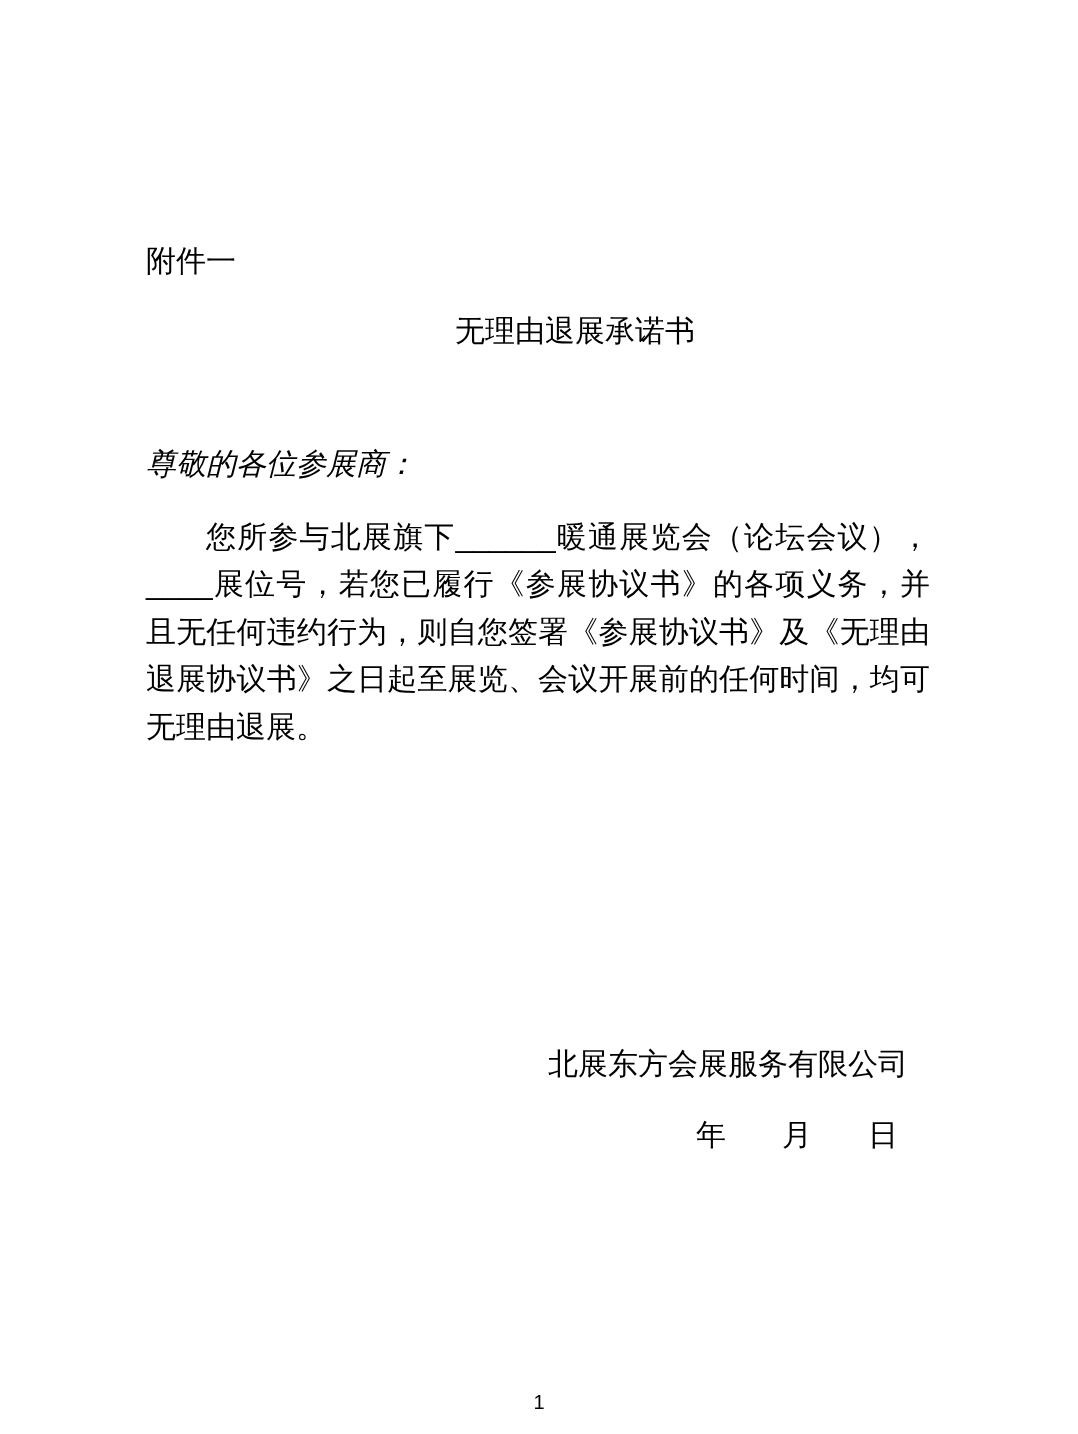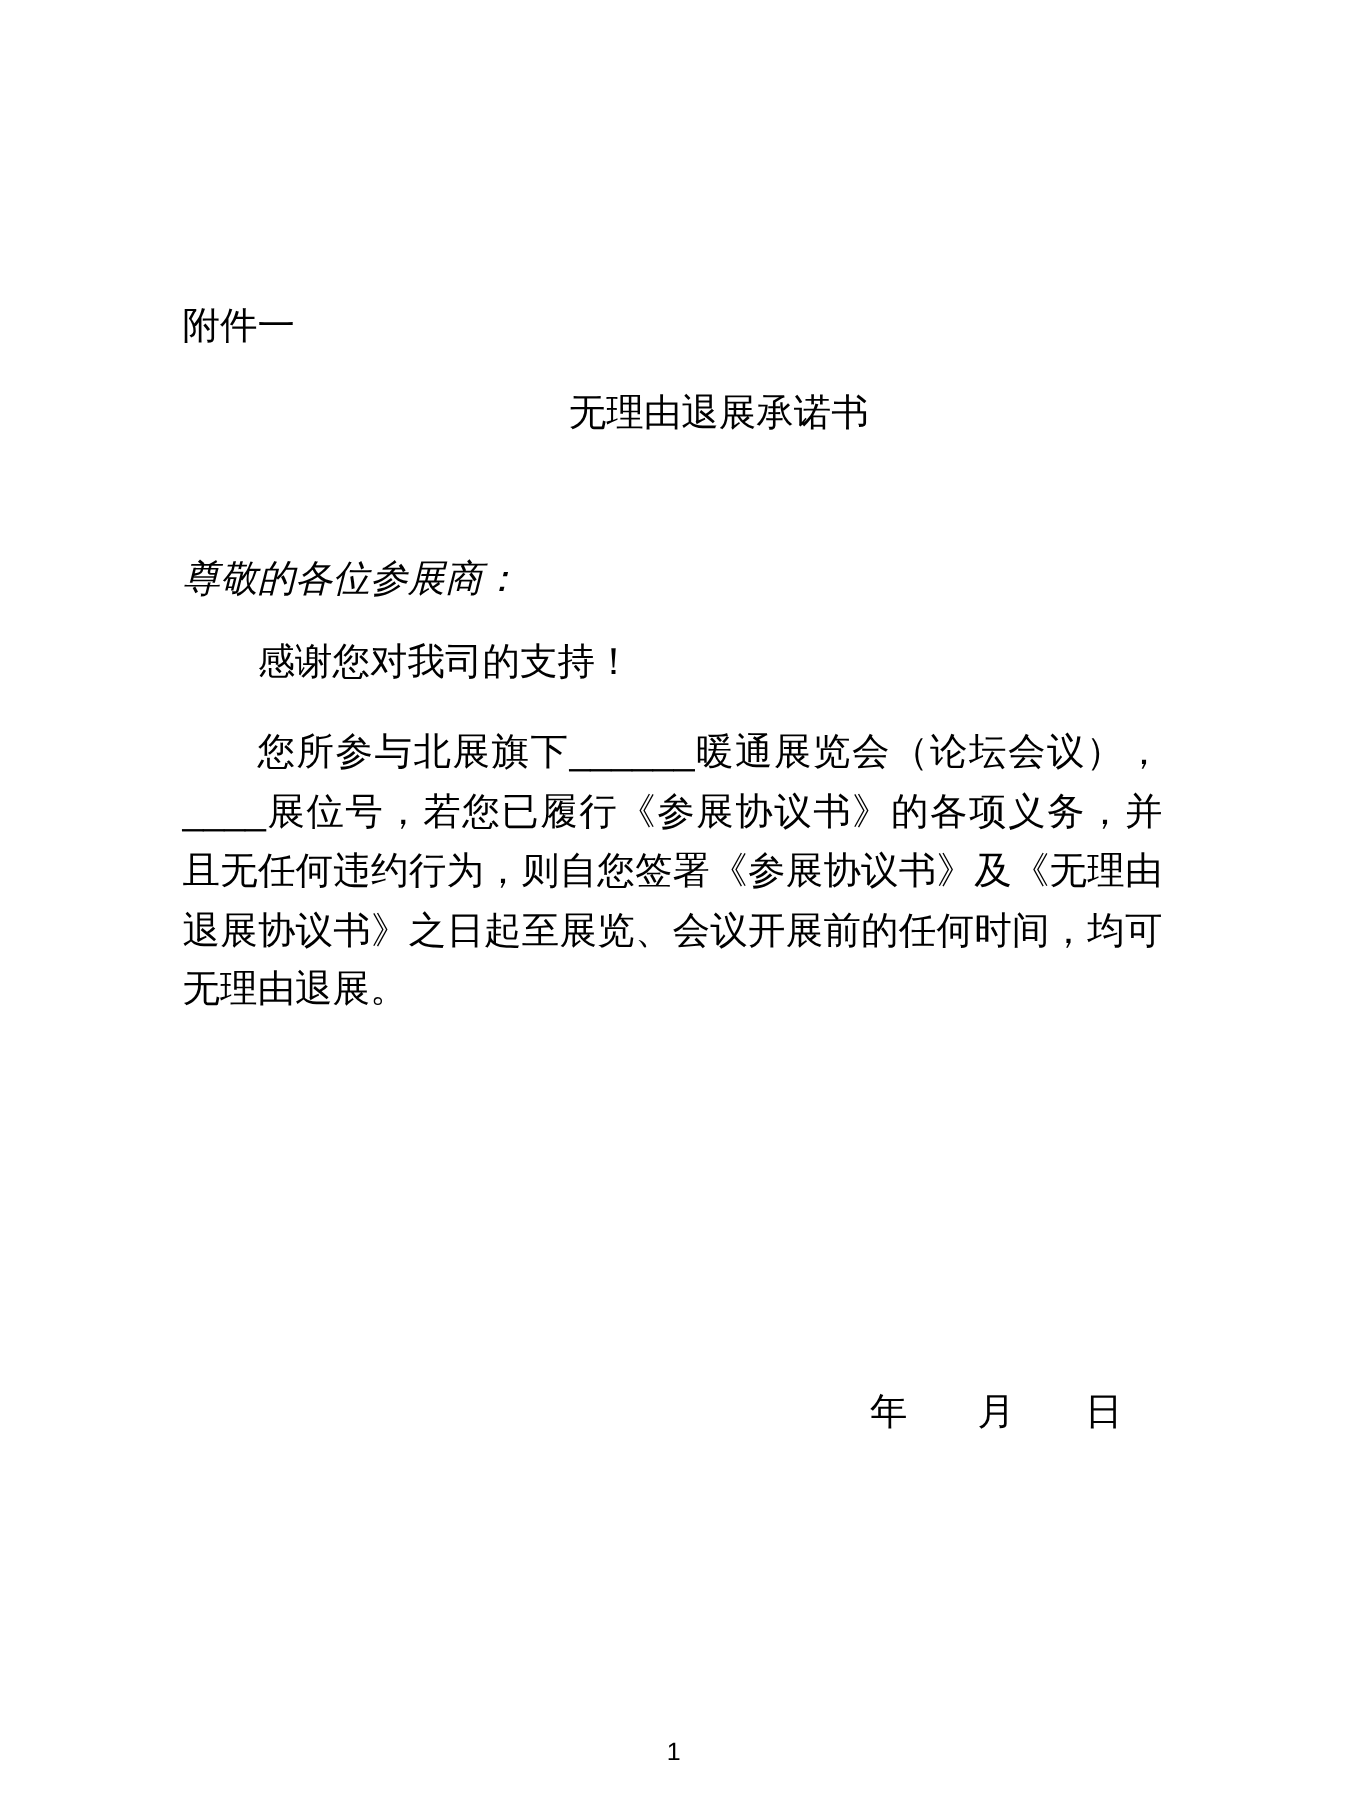--- a/index.html
+++ b/index.html
@@ -74,26 +74,26 @@
 <body>
 
 <div class="page">
 
   <div class="attachment-label">附件一</div>
 
   <h1 class="doc-title">无理由退展承诺书</h1>
 
   <p class="salutation">尊敬的各位参展商：</p>
 
-  <p class="body-para">感谢您对我司的支持！</p>
 
 
   <p class="body-para commitment">您所参与北展旗下______暖通展览会（论坛会议），____展位号，若您已履行《参展协议书》的各项义务，并且无任何违约行为，则自您签署《参展协议书》及《无理由退展协议书》之日起至展览、会议开展前的任何时间，均可无理由退展。</p>
 
   <div class="signature-block">
+    <div class="company-name">北展东方会展服务有限公司</div>
     <div class="date-line">
       <span>年</span>
       <span>月</span>
       <span>日</span>
     </div>
   </div>
 
   <div class="page-number">1</div>
 
 </div>

